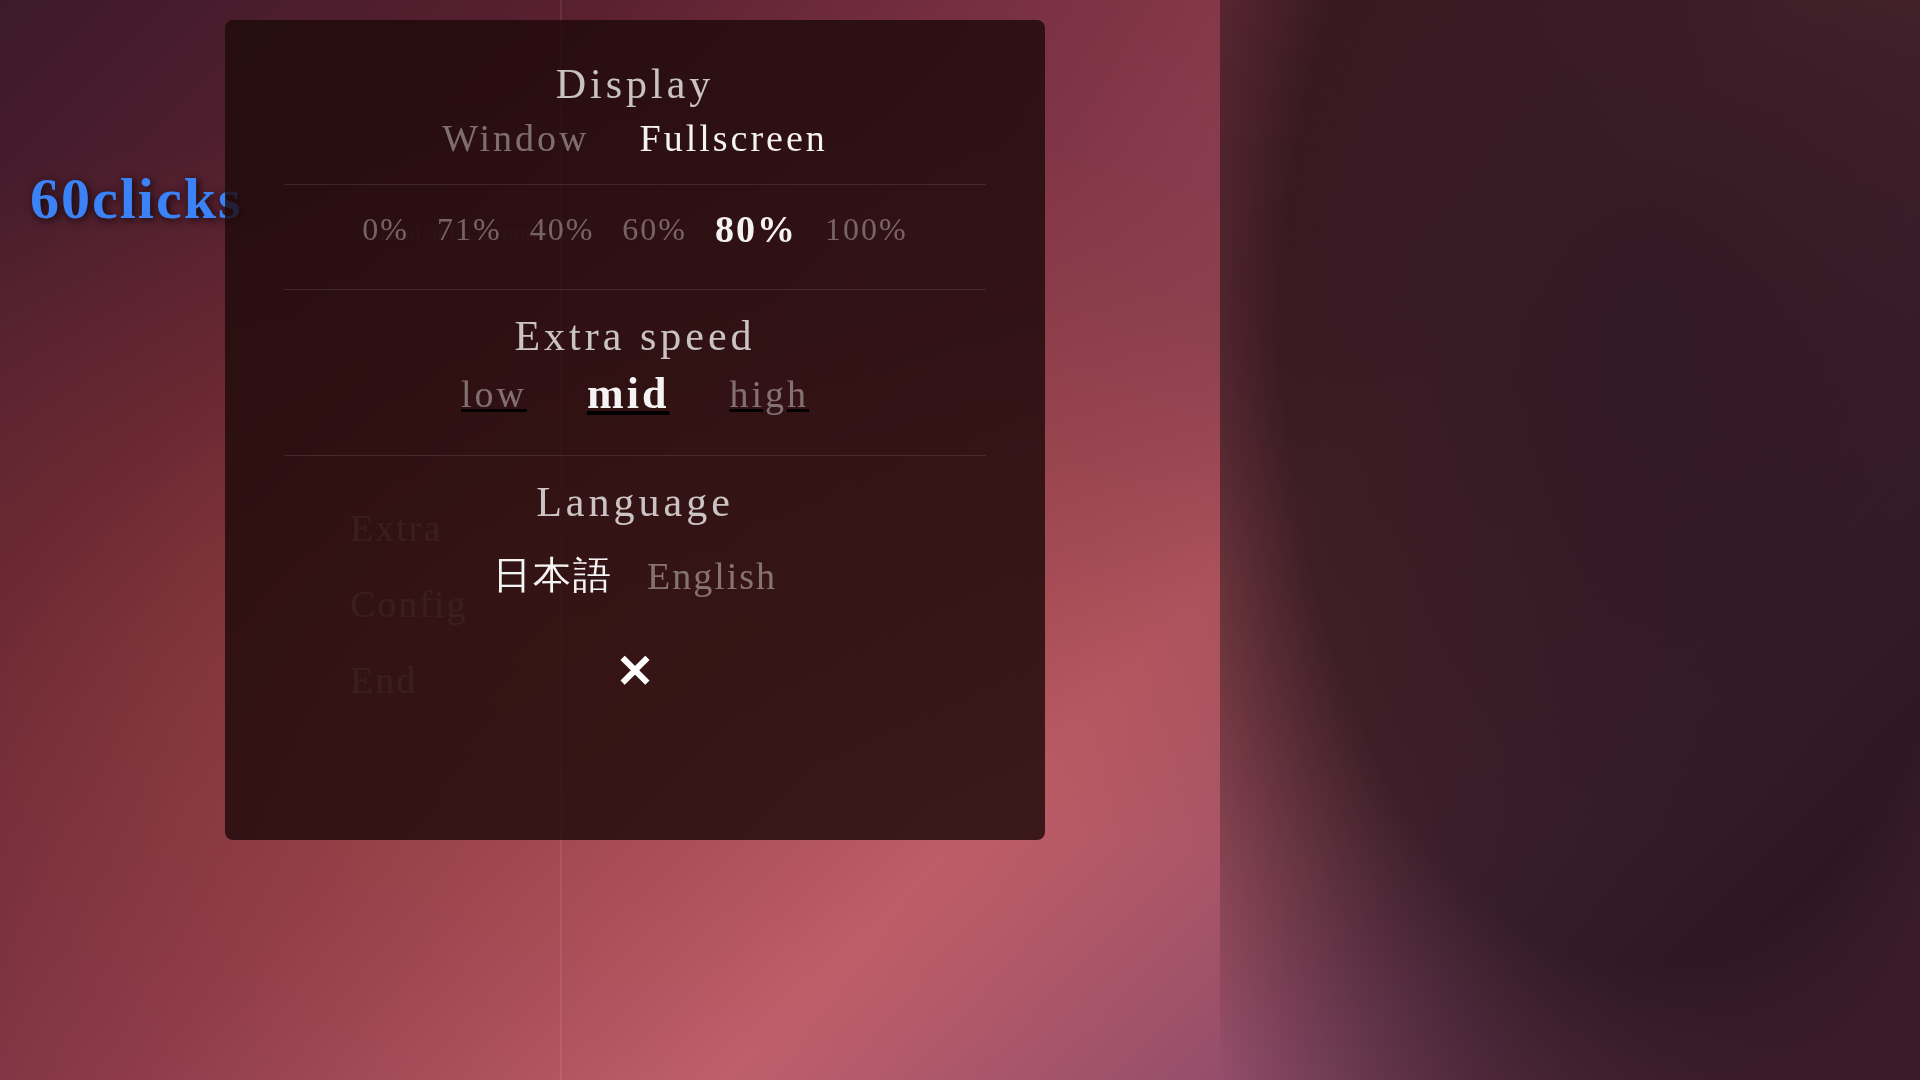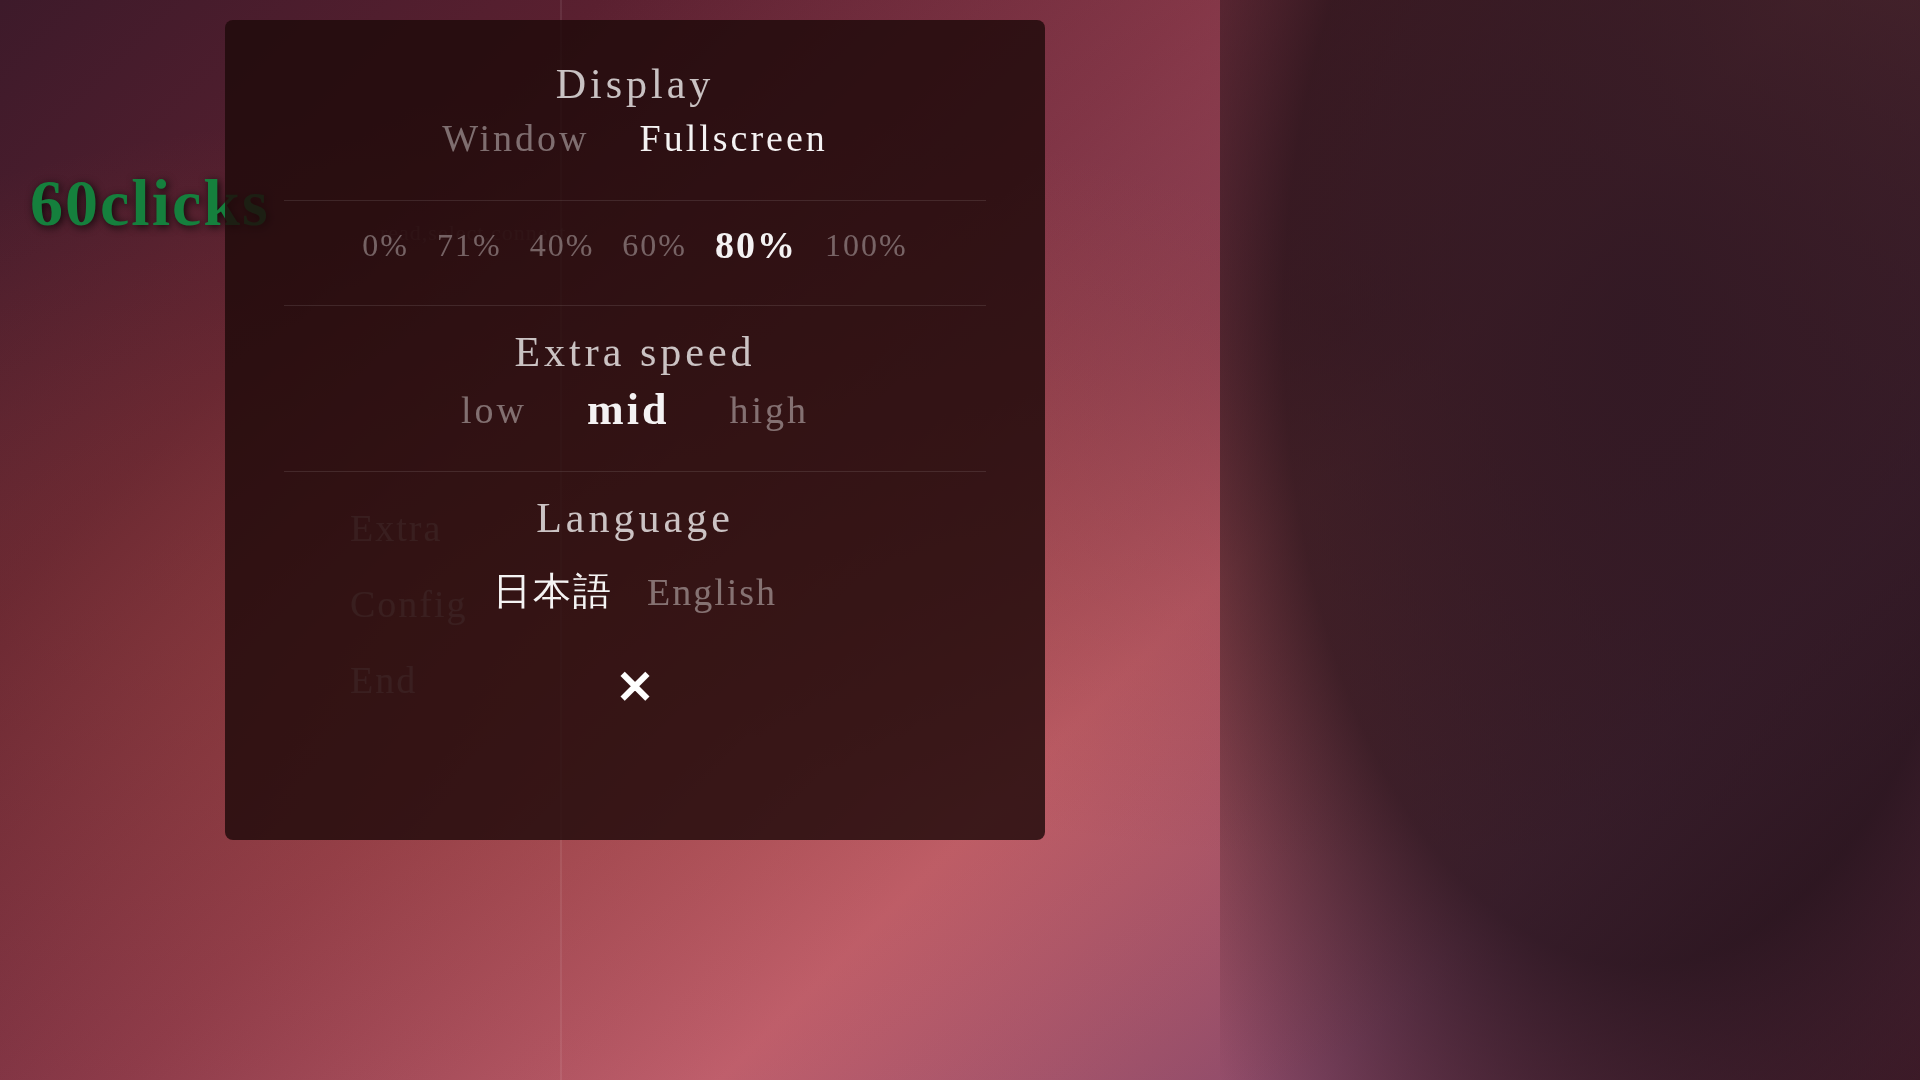--- a/index.html
+++ b/index.html
@@ -40,23 +40,23 @@
     }
 
     .title-area {
       position: absolute;
       left: 30px;
       top: 170px;
       z-index: 10;
     }
 
     .title-main {
-      font-size: 66px;
+      font-size: 58px;
       font-weight: bold;
-      color: #15803d;
+      color: #3b82f6;
       letter-spacing: 2px;
       line-height: 1;
       text-shadow: 2px 2px 8px rgba(0,0,0,0.8);
       font-family: 'Georgia', serif;
     }
 
     .title-jp {
       font-size: 55px;
       color: white;
       text-shadow: 2px 2px 8px rgba(0,0,0,0.8);
@@ -113,21 +113,21 @@
       font-weight: 300;
       letter-spacing: 4px;
       margin-bottom: 8px;
       font-family: 'Georgia', serif;
     }
 
     .options-row {
       display: flex;
       gap: 50px;
       align-items: center;
-      margin-bottom: 32px;
+      margin-bottom: 16px;
     }
 
     .option-item {
       font-size: 38px;
       font-weight: 300;
       letter-spacing: 3px;
       cursor: pointer;
       font-family: 'Georgia', serif;
     }
 
@@ -170,20 +170,21 @@
       height: 1px;
       background: rgba(255,255,255,0.1);
       margin: 8px 0 22px;
     }
 
     .speed-row {
       display: flex;
       gap: 60px;
       align-items: center;
       margin-bottom: 28px;
+      text-decoration: underline;
     }
 
     .speed-item {
       font-size: 38px;
       font-weight: 300;
       letter-spacing: 3px;
       cursor: pointer;
       font-family: 'Georgia', serif;
     }
 

